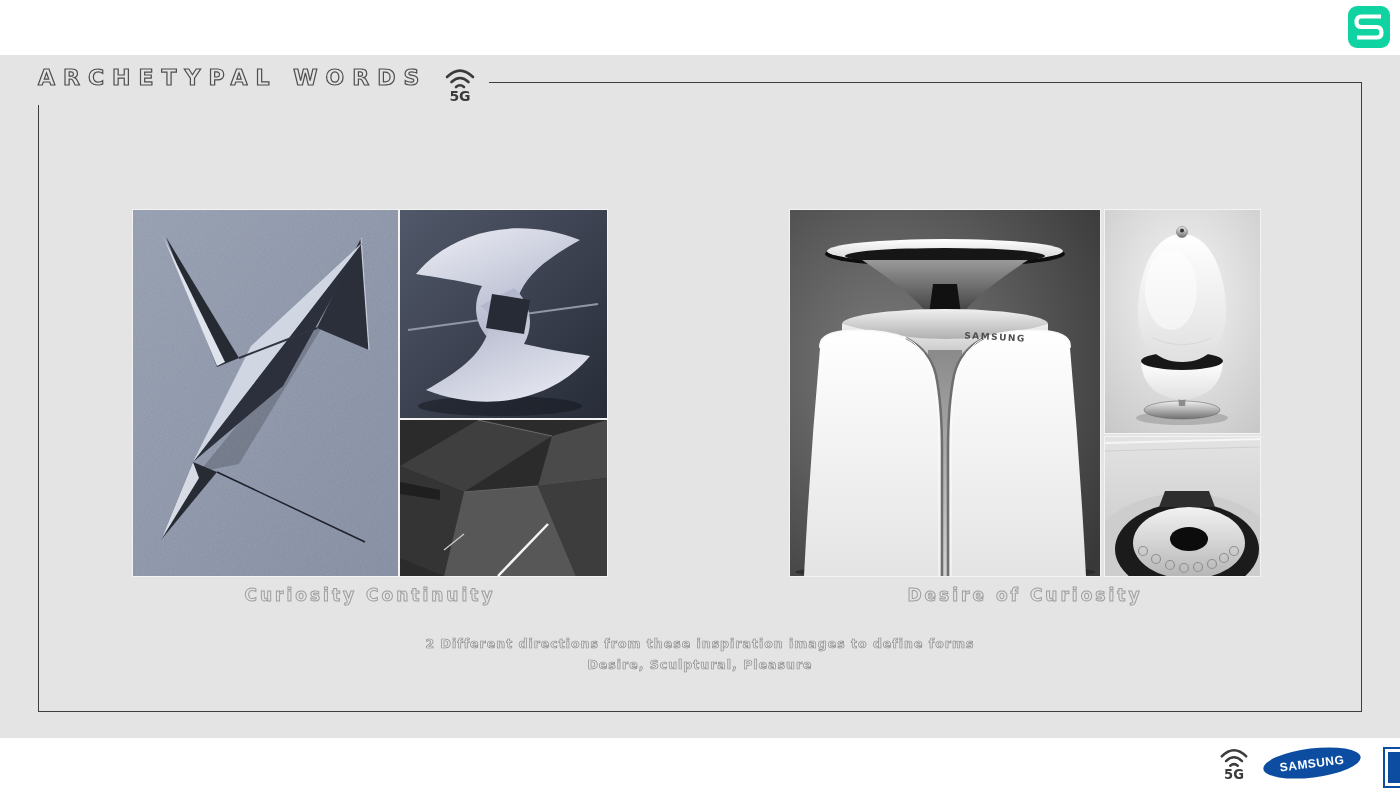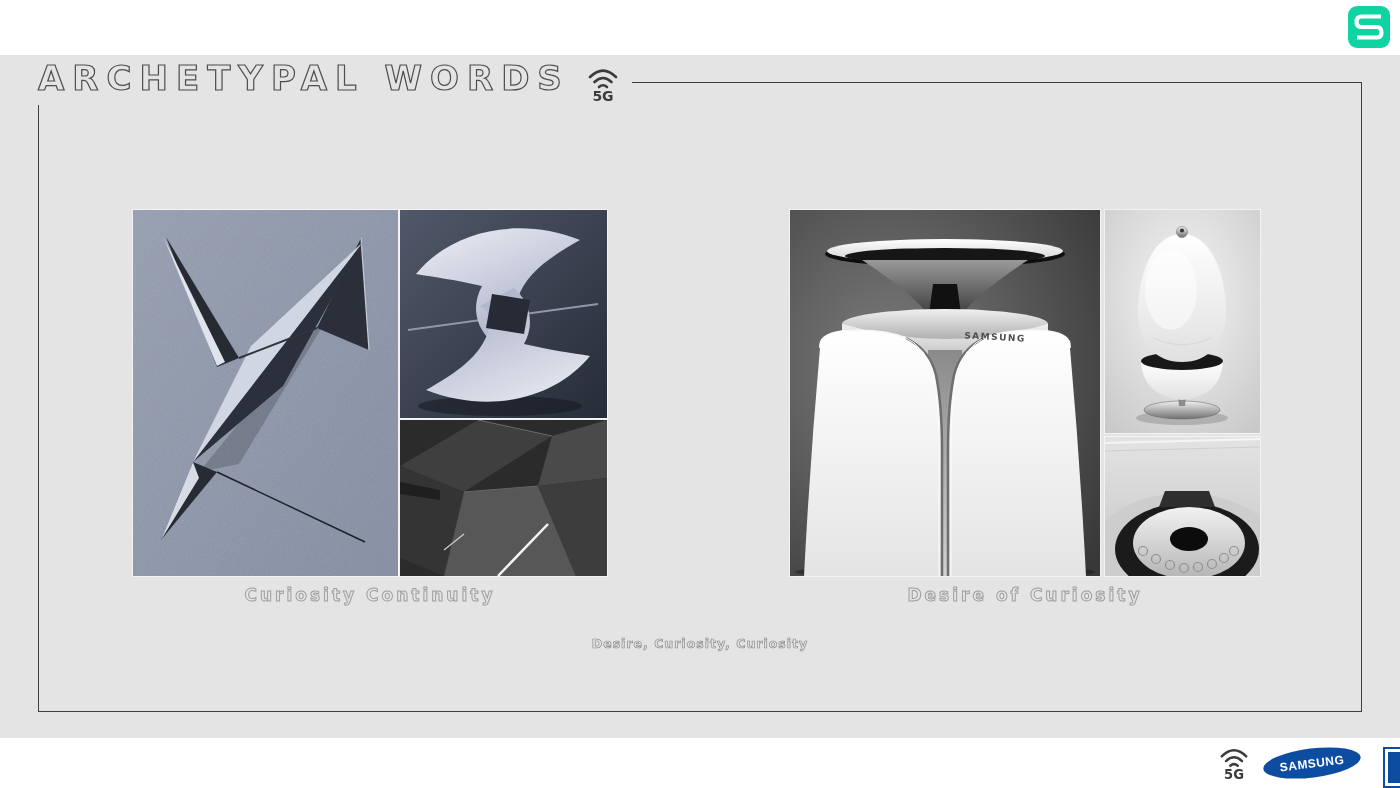--- a/index.html
+++ b/index.html
@@ -15,21 +15,21 @@
   .frame-box { position:absolute; left:38px; top:82px; width:1324px; height:630px;
                border:1px solid #3f3f3f; }
   .legend { position:absolute; left:-1px; top:-22px; height:44px; background:#e4e4e4;
             display:flex; align-items:flex-start; padding-right:12px; }
 
   .outline { color:transparent; -webkit-text-fill-color:transparent;
              -webkit-text-stroke:var(--sw,1px) var(--sc,#555); }
   @supports not (-webkit-text-stroke: 1px #000) {
     .outline { color:var(--sc,#555); -webkit-text-fill-color:var(--sc,#555); }
   }
-  .t-title { --sw:1.2px; --sc:#4e4e4e; font-size:34px; font-weight:700;
+  .t-title { --sw:1.2px; --sc:#4e4e4e; font-size:22px; font-weight:700;
              letter-spacing:8px; line-height:34px; white-space:nowrap;text-align:center; }
   .t-caption { --sw:1px; --sc:#9e9e9e; font-size:17px; font-weight:700; letter-spacing:3px; }
   .t-desc { --sw:0.7px; --sc:#8c8c8c; font-size:12.5px; font-weight:700; letter-spacing:1px; line-height:21px; }
 
   .badge-5g { margin-left:16px; margin-top:2px; }
 
   .tile { position:absolute; display:block; }
   .tile svg { display:block; width:100%; height:100%; outline:1px solid rgba(255,255,255,.55); }
 
   .caption-left  { position:absolute; left:133px; top:585px; width:474px; text-align:center; }
@@ -253,21 +253,22 @@
         <circle cx="107" cy="127" r="4.5" fill="none" stroke="#909090" stroke-width="1.2"></circle>
         <circle cx="119" cy="121" r="4.5" fill="none" stroke="#909090" stroke-width="1.2"></circle>
         <circle cx="129" cy="114" r="4.5" fill="none" stroke="#909090" stroke-width="1.2"></circle>
       </g>
     </svg>
   </div>
 
   <div class="caption-right t-caption outline">Desire of Curiosity</div>
 
   <div class="desc">
-    <div class="t-desc outline">Desire, Curiosity, Curiosity</div>
+    <div class="t-desc outline">2 Different directions from these inspiration images to define forms</div>
+    <div class="t-desc outline">Desire, Sculptural, Pleasure</div>
   </div>
 
   <div class="band-bottom"></div>
 
   <div class="footer-5g">
     <svg width="32" height="40" viewBox="0 0 34 40">
       <path d="M 4,14 Q 17,1 30,14" fill="none" stroke="#3b3b3b" stroke-width="2.6" stroke-linecap="round"></path>
       <path d="M 8.5,19 Q 17,11 25.5,19" fill="none" stroke="#3b3b3b" stroke-width="2.6" stroke-linecap="round"></path>
       <path d="M 13,24 Q 17,20.5 21,24" fill="none" stroke="#3b3b3b" stroke-width="2.6" stroke-linecap="round"></path>
       <text x="17" y="38" text-anchor="middle" font-family="DejaVu Sans, sans-serif" font-size="14" font-weight="bold" fill="#3b3b3b">5G</text>

